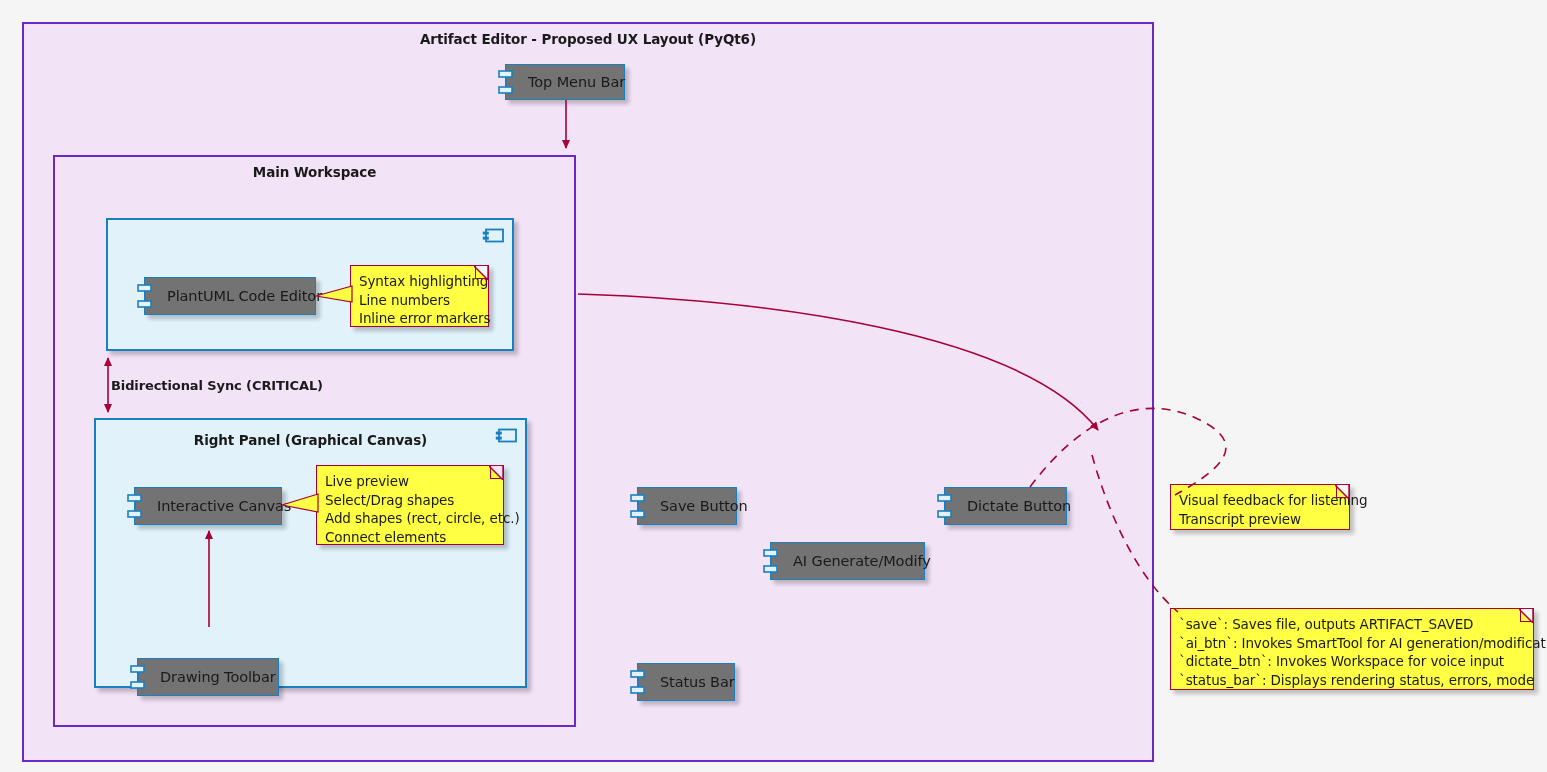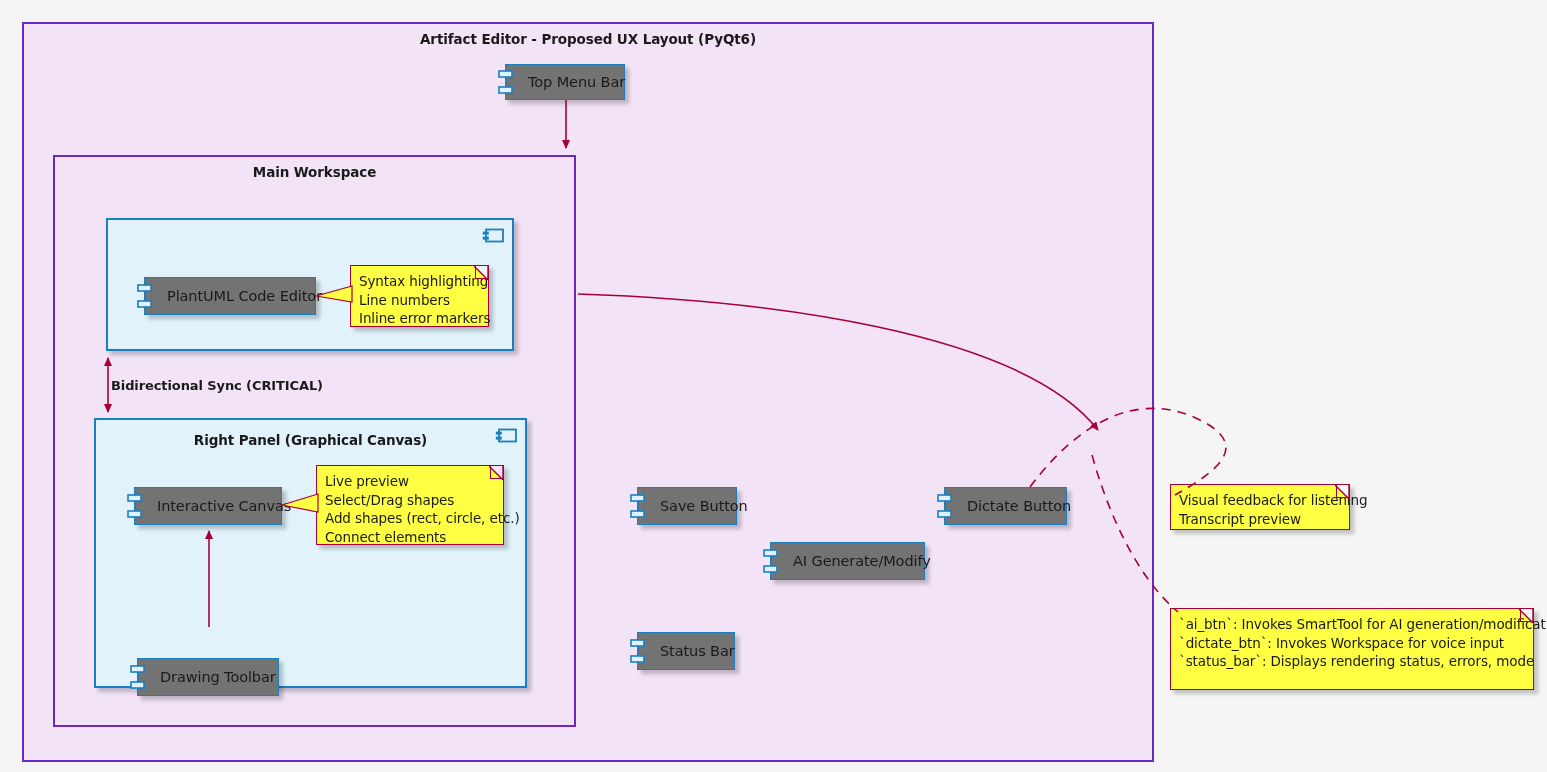--- a/index.html
+++ b/index.html
@@ -280,21 +280,21 @@
     <span class="comp-icon">
       <svg width="20" height="30" viewBox="0 0 20 30">
         <line x1="9" y1="3" x2="9" y2="27" stroke="#1a7fc1" stroke-width="1.6"></line>
         <rect x="2" y="4" width="13" height="6" fill="#e1f2fb" stroke="#1a7fc1" stroke-width="1.6"></rect>
         <rect x="2" y="20" width="13" height="6" fill="#e1f2fb" stroke="#1a7fc1" stroke-width="1.6"></rect>
       </svg>
     </span>
     <span class="comp-label">Dictate Button</span>
   </div>
 
-  <div class="abs comp" style="left:637px; top:632px; width:98px; height:38px;">
+  <div class="abs comp" style="left:637px; top:663px; width:98px; height:38px;">
     <span class="comp-icon">
       <svg width="20" height="30" viewBox="0 0 20 30">
         <line x1="9" y1="3" x2="9" y2="27" stroke="#1a7fc1" stroke-width="1.6"></line>
         <rect x="2" y="4" width="13" height="6" fill="#e1f2fb" stroke="#1a7fc1" stroke-width="1.6"></rect>
         <rect x="2" y="20" width="13" height="6" fill="#e1f2fb" stroke="#1a7fc1" stroke-width="1.6"></rect>
       </svg>
     </span>
     <span class="comp-label">Status Bar</span>
   </div>
 
@@ -307,20 +307,21 @@
     <div class="note-line">Visual feedback for listening</div>
     <div class="note-line">Transcript preview</div>
   </div>
 
   <div class="note" style="left:1170px; top:608px; width:364px; height:82px;">
     <svg class="note-fold" viewBox="0 0 14 14">
       <polygon points="0,0 14,14 14,0" fill="#f5f5f5"></polygon>
       <polyline points="0,0 14,14" fill="none" stroke="#a80036" stroke-width="1.4"></polyline>
       <polyline points="14,14 14,0" fill="none" stroke="#a80036" stroke-width="1.4"></polyline>
     </svg>
+    <div class="note-line">`save`: Saves file, outputs ARTIFACT_SAVED</div>
     <div class="note-line">`ai_btn`: Invokes SmartTool for AI generation/modification</div>
     <div class="note-line">`dictate_btn`: Invokes Workspace for voice input</div>
     <div class="note-line">`status_bar`: Displays rendering status, errors, mode</div>
   </div>
 
   <svg id="links">
     <defs>
       <marker id="arrowEnd" markerWidth="10" markerHeight="10" refX="8" refY="4" orient="auto" markerUnits="userSpaceOnUse">
         <path d="M0,0 L9,4 L0,8 z" fill="#a80036"></path>
       </marker>

